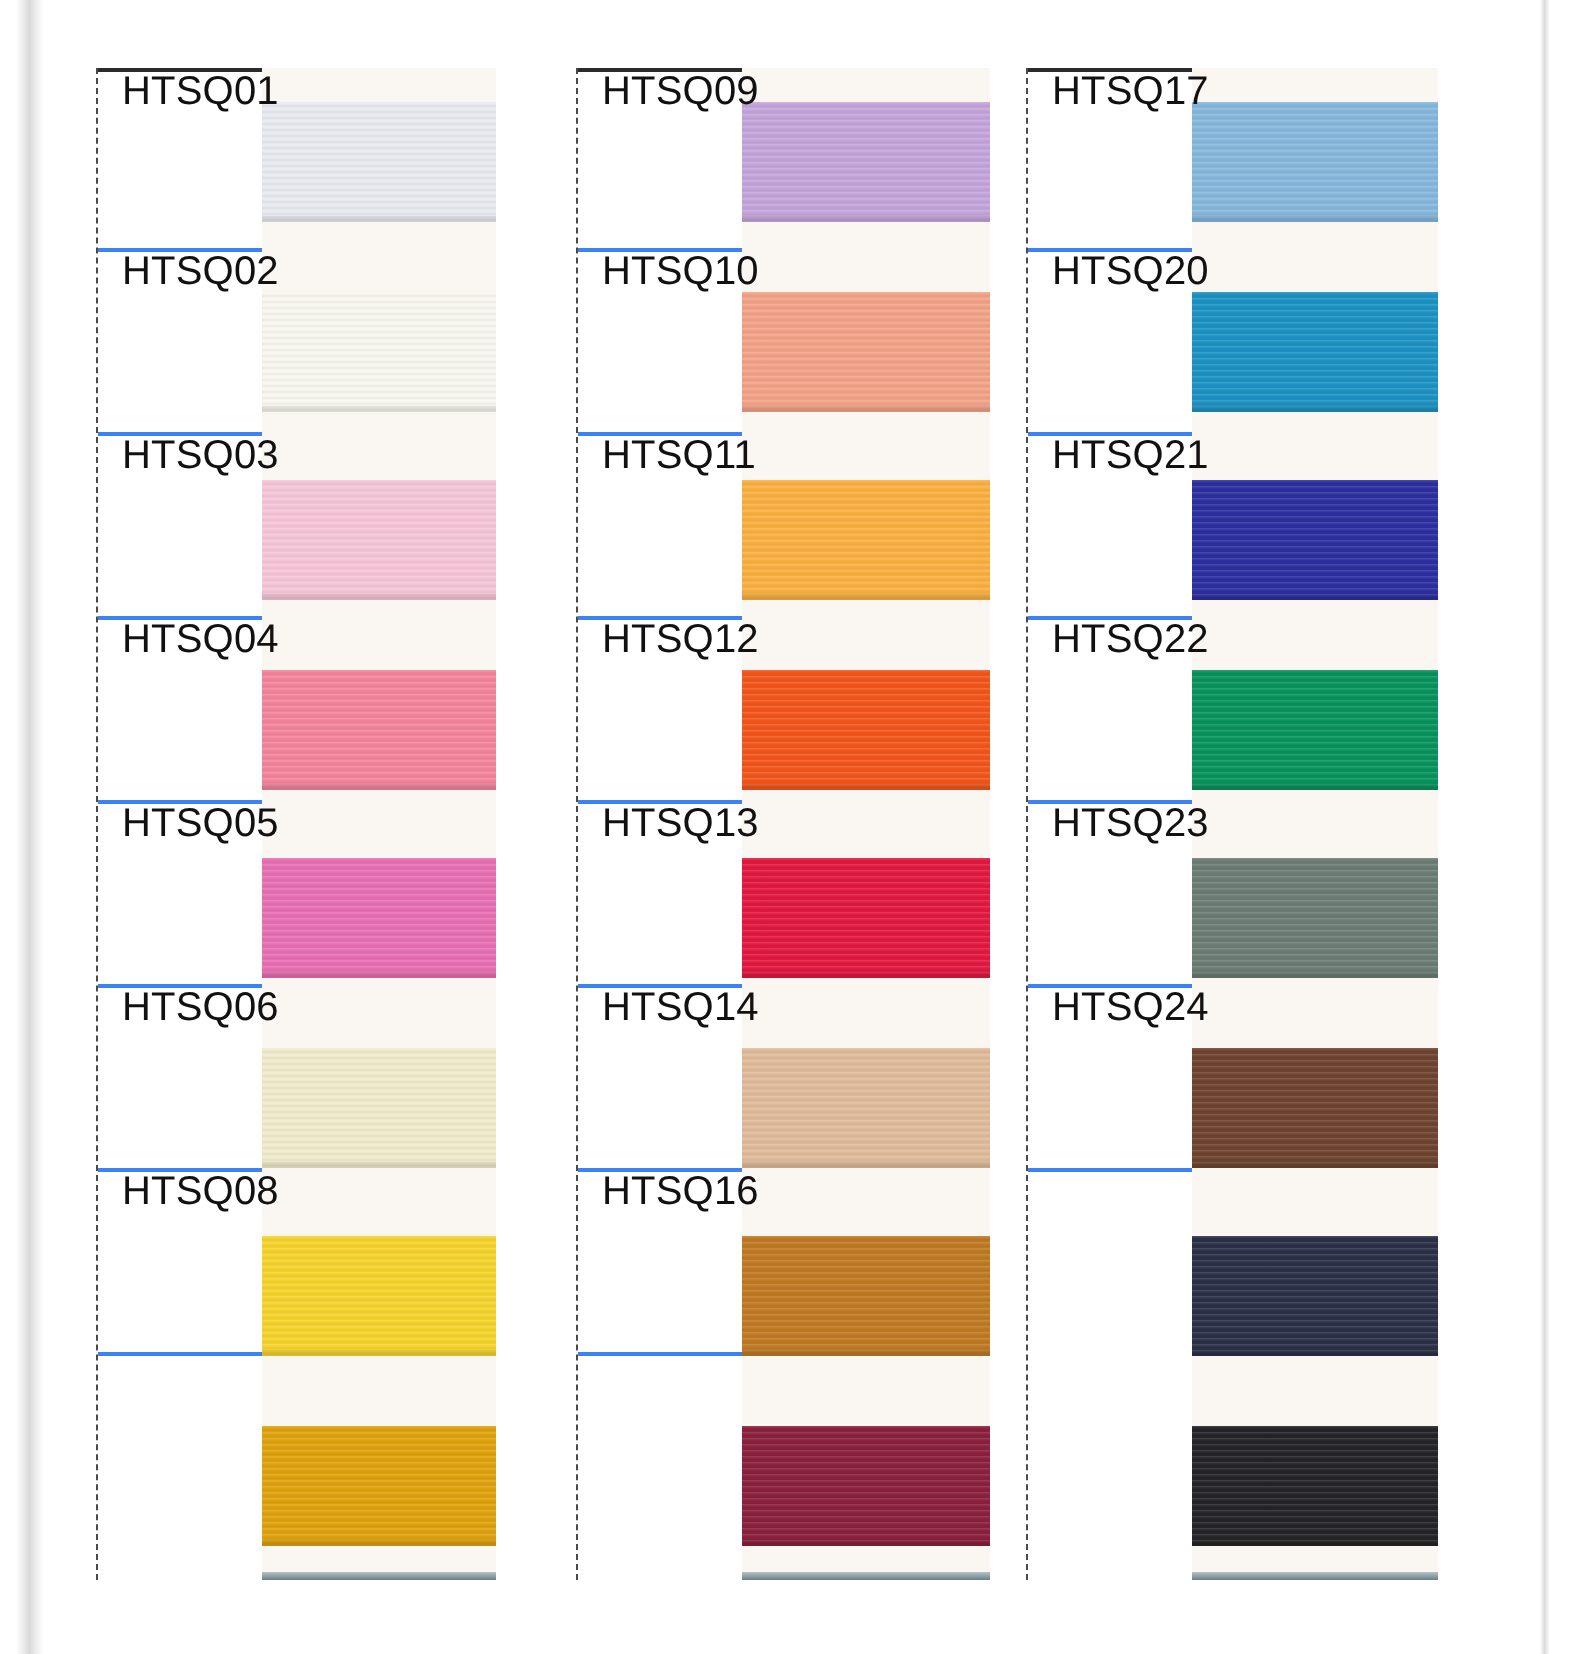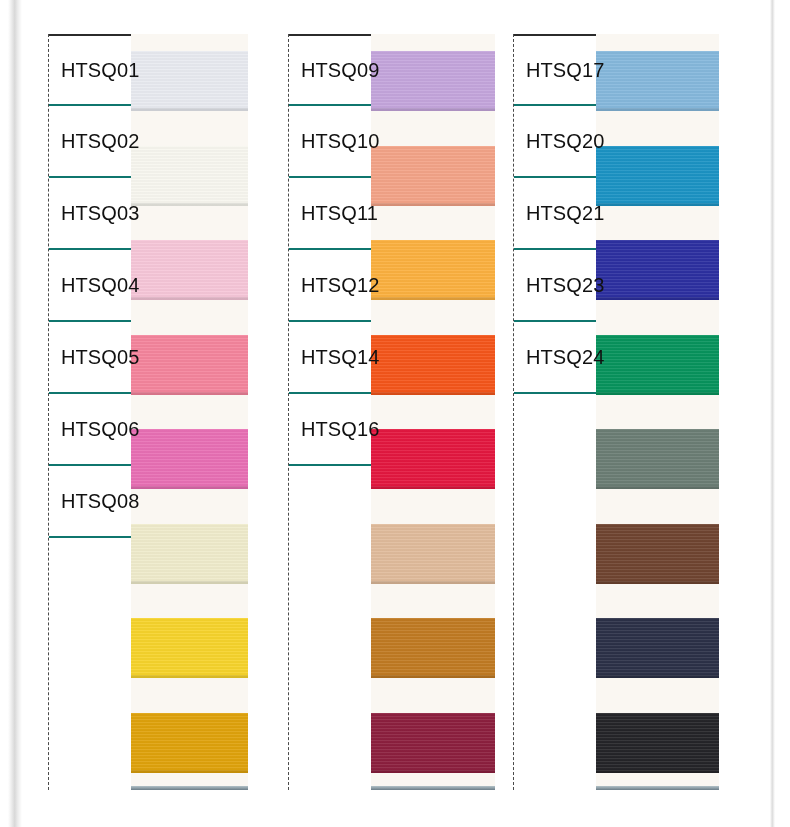--- a/index.html
+++ b/index.html
@@ -70,25 +70,25 @@
     background: #faf7f2;
     z-index: 1;
   }
   .col-0 .swatch-pane { left: 83px; width: 117px; }
   .col-1 .swatch-pane { left: 83px; width: 124px; }
   .col-2 .swatch-pane { left: 83px; width: 123px; }
 
   
   .label-cell {
     position: relative;
-    height: 72px;
+    height: 92px;
     box-sizing: border-box;
-    border-bottom: 2px solid #0f766e;
+    border-bottom: 2px solid #3b82f6;
     display: flex;
-    align-items: center;
+    align-items: flex-start;
   }
   .label-cell:first-child { border-top: 2px solid #2b2b2b; }
   .label-cell .code {
     font-size: 20px;
     line-height: 1;
     color: #111111;
     letter-spacing: 0.1px;
     padding-left: 12px;
     white-space: nowrap;
     font-weight: 400;
@@ -233,20 +233,23 @@
         <div class="label-cell">
           <span class="code">HTSQ10</span>
         </div>
         <div class="label-cell">
           <span class="code">HTSQ11</span>
         </div>
         <div class="label-cell">
           <span class="code">HTSQ12</span>
         </div>
         <div class="label-cell">
+          <span class="code">HTSQ13</span>
+        </div>
+        <div class="label-cell">
           <span class="code">HTSQ14</span>
         </div>
         <div class="label-cell">
           <span class="code">HTSQ16</span>
         </div>
       </div>
     </div>
     <div class="column col-2">
       <div class="swatch-pane" style="background: rgb(250, 247, 242);">
         <div class="band-slot">
@@ -279,20 +282,23 @@
         <div class="label-cell">
           <span class="code">HTSQ17</span>
         </div>
         <div class="label-cell">
           <span class="code">HTSQ20</span>
         </div>
         <div class="label-cell">
           <span class="code">HTSQ21</span>
         </div>
         <div class="label-cell">
+          <span class="code">HTSQ22</span>
+        </div>
+        <div class="label-cell">
           <span class="code">HTSQ23</span>
         </div>
         <div class="label-cell">
           <span class="code">HTSQ24</span>
         </div>
       </div>
     </div>
   </div>
 
 </body></html>

